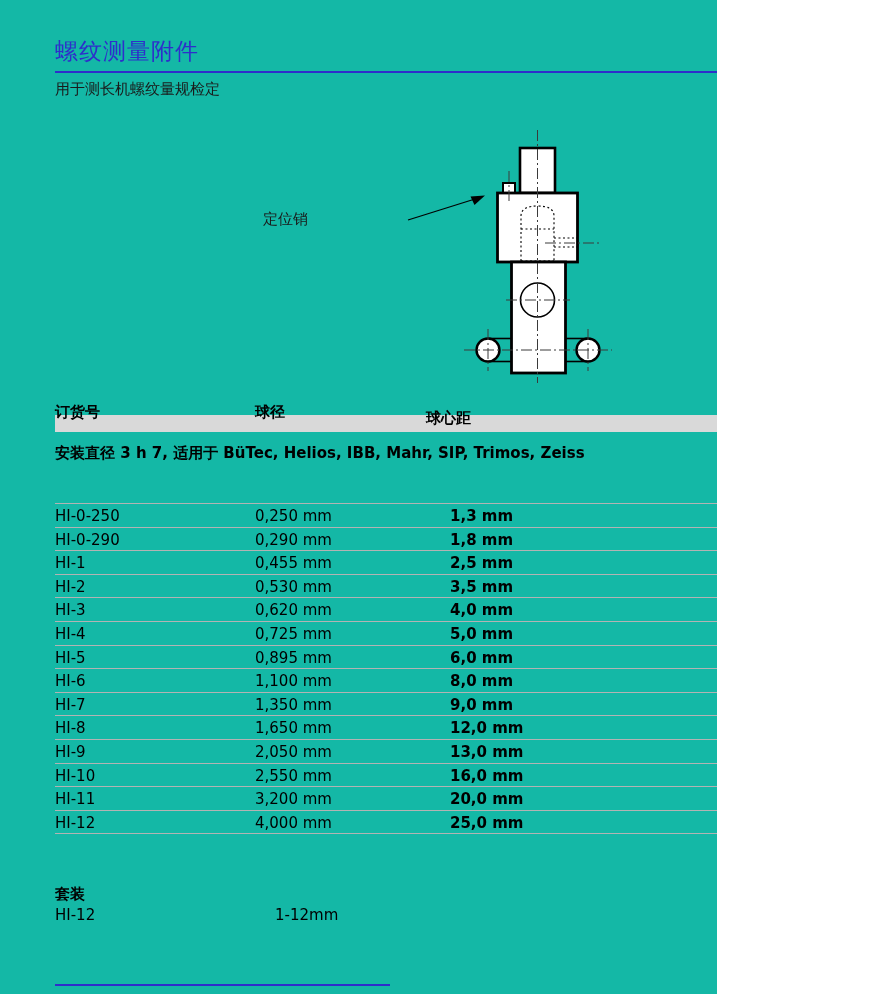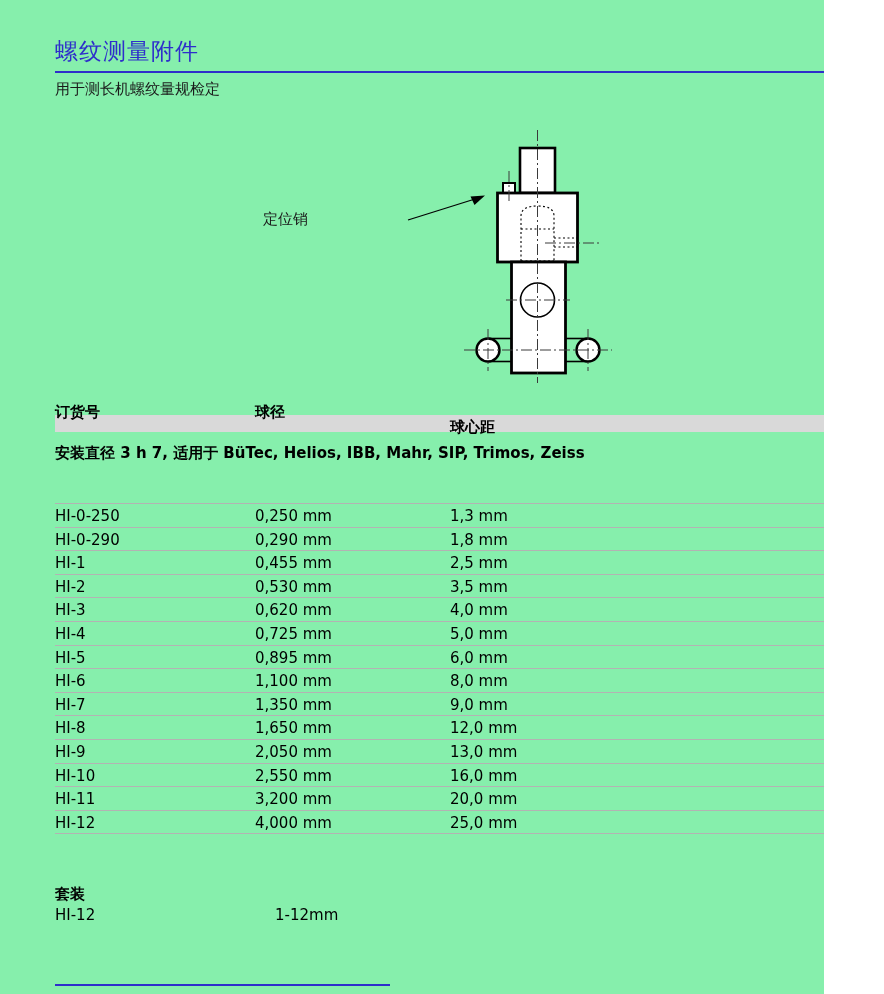--- a/index.html
+++ b/index.html
@@ -1,21 +1,21 @@
 <!DOCTYPE html>
 <html><head>
 <meta charset="utf-8">
 <style>
   * { margin: 0; padding: 0; box-sizing: border-box; }
   html, body { background: #ffffff; }
   .page {
     position: relative;
-    width: 824px;
+    width: 717px;
     height: 994px;
-    background: #86efac;
+    background: #14b8a6;
     font-family: "DejaVu Sans", "Liberation Sans", sans-serif;
     color: #000;
     overflow: hidden;
   }
   .page-title {
     position: absolute; left: 55px; top: 36px;
     font-family: "DejaVu Serif", "Liberation Serif", serif;
     font-size: 23px; font-weight: 400; color: #2e2ecb;
     letter-spacing: 1px;
   }
@@ -35,40 +35,40 @@
   }
   .drawing-svg { position: absolute; left: 395px; top: 122px; }
 
   .thead-band {
     position: absolute; left: 55px; top: 415px; width: 793px; height: 17px;
     background: #d9d9d9;
   }
   .th { position: absolute; font-size: 15px; font-weight: 700; }
   .th1 { left: 55px;  top: 403px; }
   .th2 { left: 255px; top: 403px; }
-  .th3 { left: 450px; top: 409px; margin-top: 9px; }
+  .th3 { left: 426px; top: 409px; }
 
   .section-header {
     position: absolute; left: 55px; top: 444px;
     font-size: 15px; font-weight: 700;
   }
 
   .rows {
     position: absolute; left: 55px; top: 503px; width: 793px;
     border-bottom: 1px solid #b3b3b3;
   }
   .row {
     height: 23.6px;
     border-top: 1px solid #b3b3b3;
     position: relative;
   }
   .row .cell { position: absolute; top: 3px; font-size: 15px; white-space: nowrap; }
   .row .c1 { left: 0; }
   .row .c2 { left: 200px; }
-  .row .c3 { left: 395px; }
+  .row .c3 { left: 395px; font-weight: bold; }
 
   .sets-header {
     position: absolute; left: 55px; top: 885px;
     font-size: 15px; font-weight: 700;
   }
   .sets { position: absolute; left: 55px; top: 906px; width: 600px; }
   .set-row { height: 18.6px; position: relative; }
   .set-row .cell { position: absolute; top: 0; font-size: 15px; white-space: nowrap; }
   .set-row .s1 { left: 0; }
   .set-row .s2 { left: 220px; }

